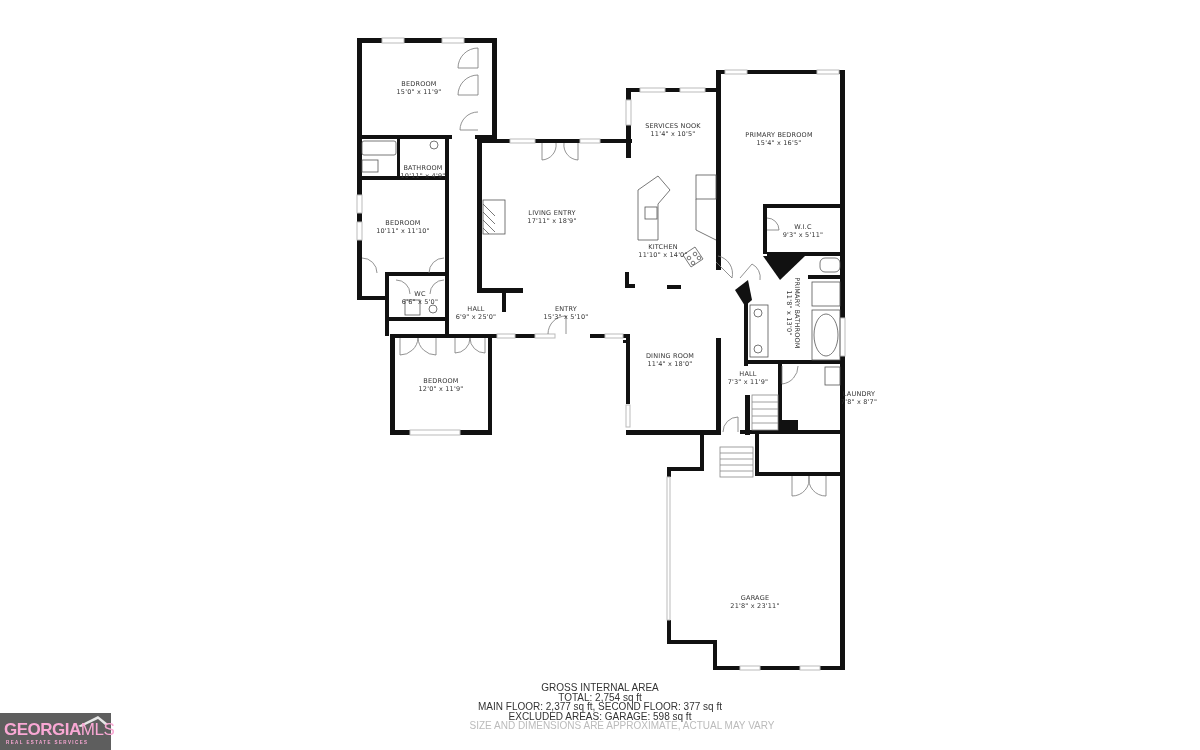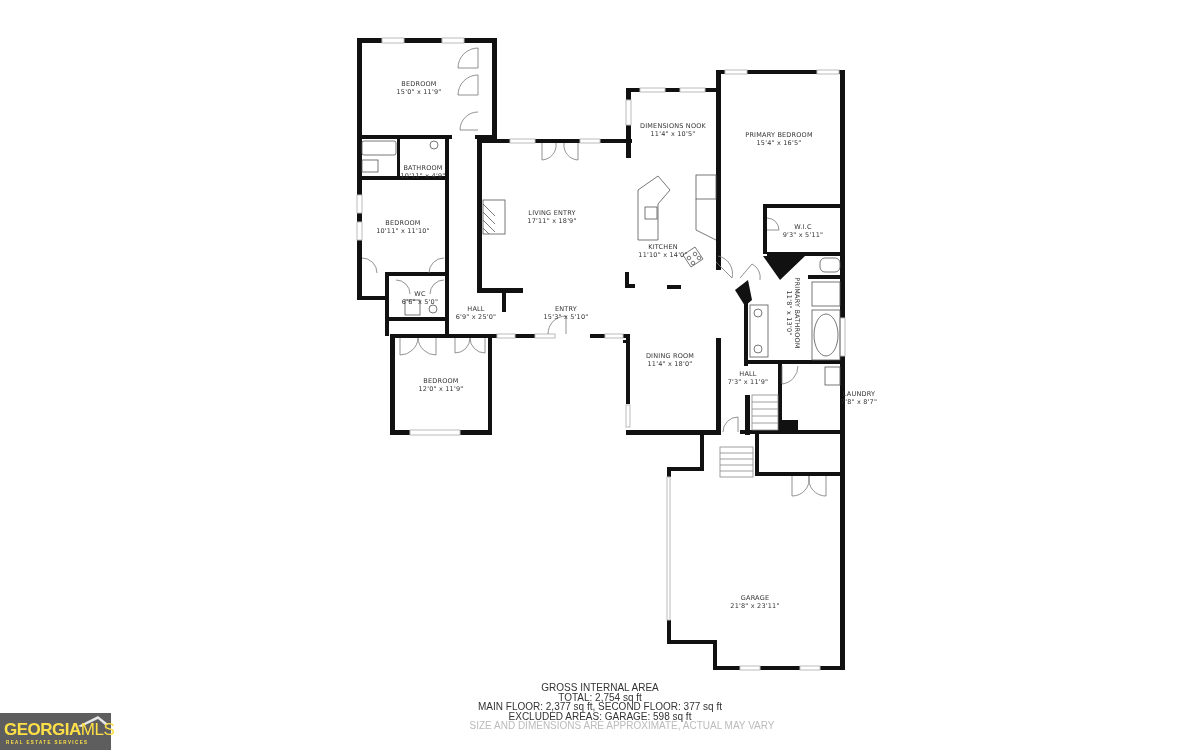--- a/index.html
+++ b/index.html
@@ -4,21 +4,21 @@
 <style>
   html, body { margin: 0; padding: 0; background: #ffffff; }
   body { width: 1200px; height: 750px; position: relative; overflow: hidden; font-family: "DejaVu Sans", sans-serif; }
   #plan { position: absolute; left: 0; top: 0; width: 1200px; height: 750px; }
   .room-label { position: absolute; transform: translateX(-50%); text-align: center; font-size: 6.5px; line-height: 8px; color: #333; white-space: nowrap; letter-spacing: 0.2px; }
   .room-label .name { display: block; }
   .room-label .dim { display: block; }
   .vertical { transform: translateX(-50%) rotate(90deg); transform-origin: center center; }
   .footer { position: absolute; left: 600px; top: 683px; transform: translateX(-50%); text-align: center; font-family: "Liberation Sans", sans-serif; font-size: 10px; line-height: 9.5px; color: #333; white-space: nowrap; }
   .footer .disclaimer { color: #bbb; margin-left: 44px; }
-  .logo { position: absolute; left: 0; top: 713px; width: 111px; height: 37px; background: #5e5e5e; color: #fde047; font-family: "Liberation Sans", sans-serif; }
+  .logo { position: absolute; left: 0; top: 713px; width: 111px; height: 37px; background: #5e5e5e; color: #f9a8d4; font-family: "Liberation Sans", sans-serif; }
   .logo .word { position: absolute; left: 4px; top: 7px; font-size: 17px; letter-spacing: -0.5px; font-weight: bold; }
   .logo .word .mls { font-weight: normal; }
   .logo .sub { position: absolute; left: 6px; top: 27px; font-size: 4.5px; letter-spacing: 1.4px; font-weight: bold; }
   .logo .roof { position: absolute; left: 78px; top: 2px; }
 </style>
 </head>
 <body>
 
 <svg id="plan" viewBox="0 0 1200 750" xmlns="http://www.w3.org/2000/svg">
   <g fill="#111">
@@ -209,21 +209,21 @@
 </div>
 <div class="room-label" style="left:552px;top:209px;">
   <span class="name">LIVING ENTRY</span>
   <span class="dim">17'11" x 18'9"</span>
 </div>
 <div class="room-label" style="left:566px;top:305px;">
   <span class="name">ENTRY</span>
   <span class="dim">15'3" x 5'10"</span>
 </div>
 <div class="room-label" style="left:673px;top:122px;">
-  <span class="name">DIMENSIONS NOOK</span>
+  <span class="name">SERVICES NOOK</span>
   <span class="dim">11'4" x 10'5"</span>
 </div>
 <div class="room-label" style="left:663px;top:243px;">
   <span class="name">KITCHEN</span>
   <span class="dim">11'10" x 14'0"</span>
 </div>
 <div class="room-label" style="left:779px;top:131px;">
   <span class="name">PRIMARY BEDROOM</span>
   <span class="dim">15'4" x 16'5"</span>
 </div>

